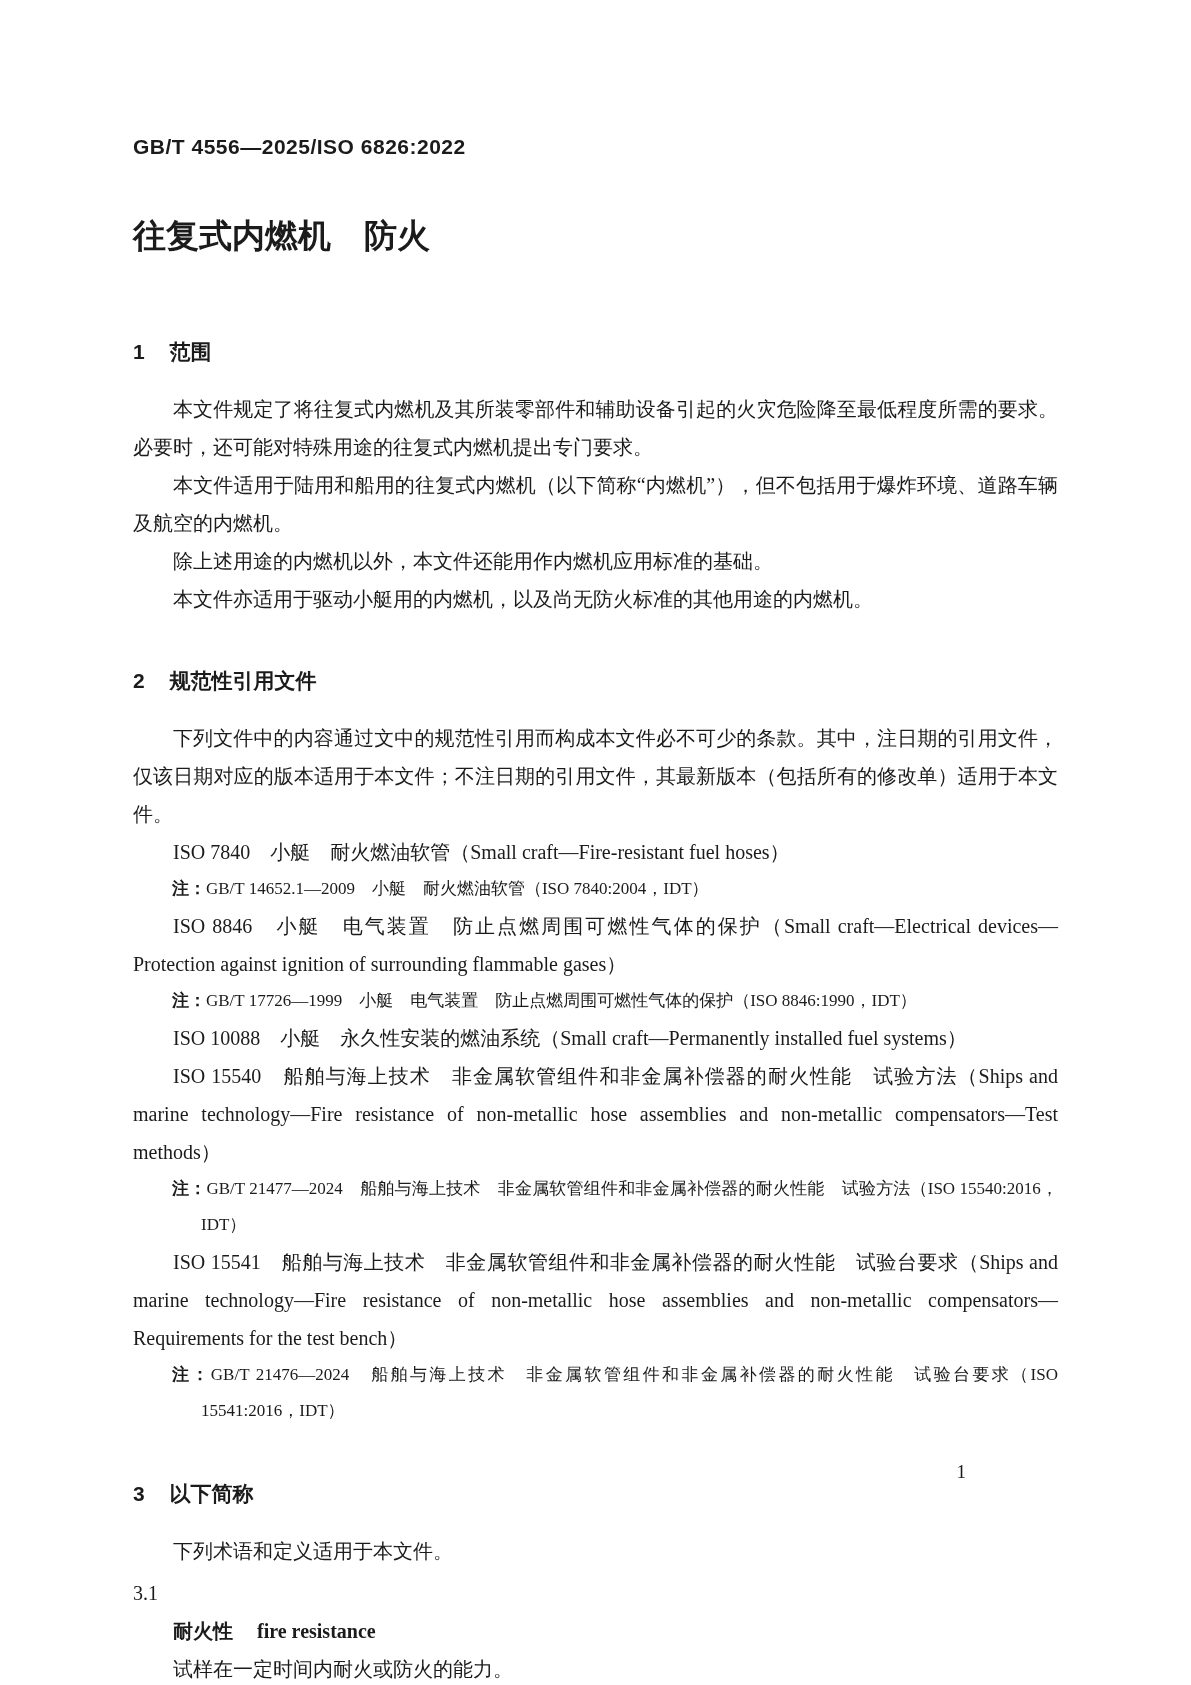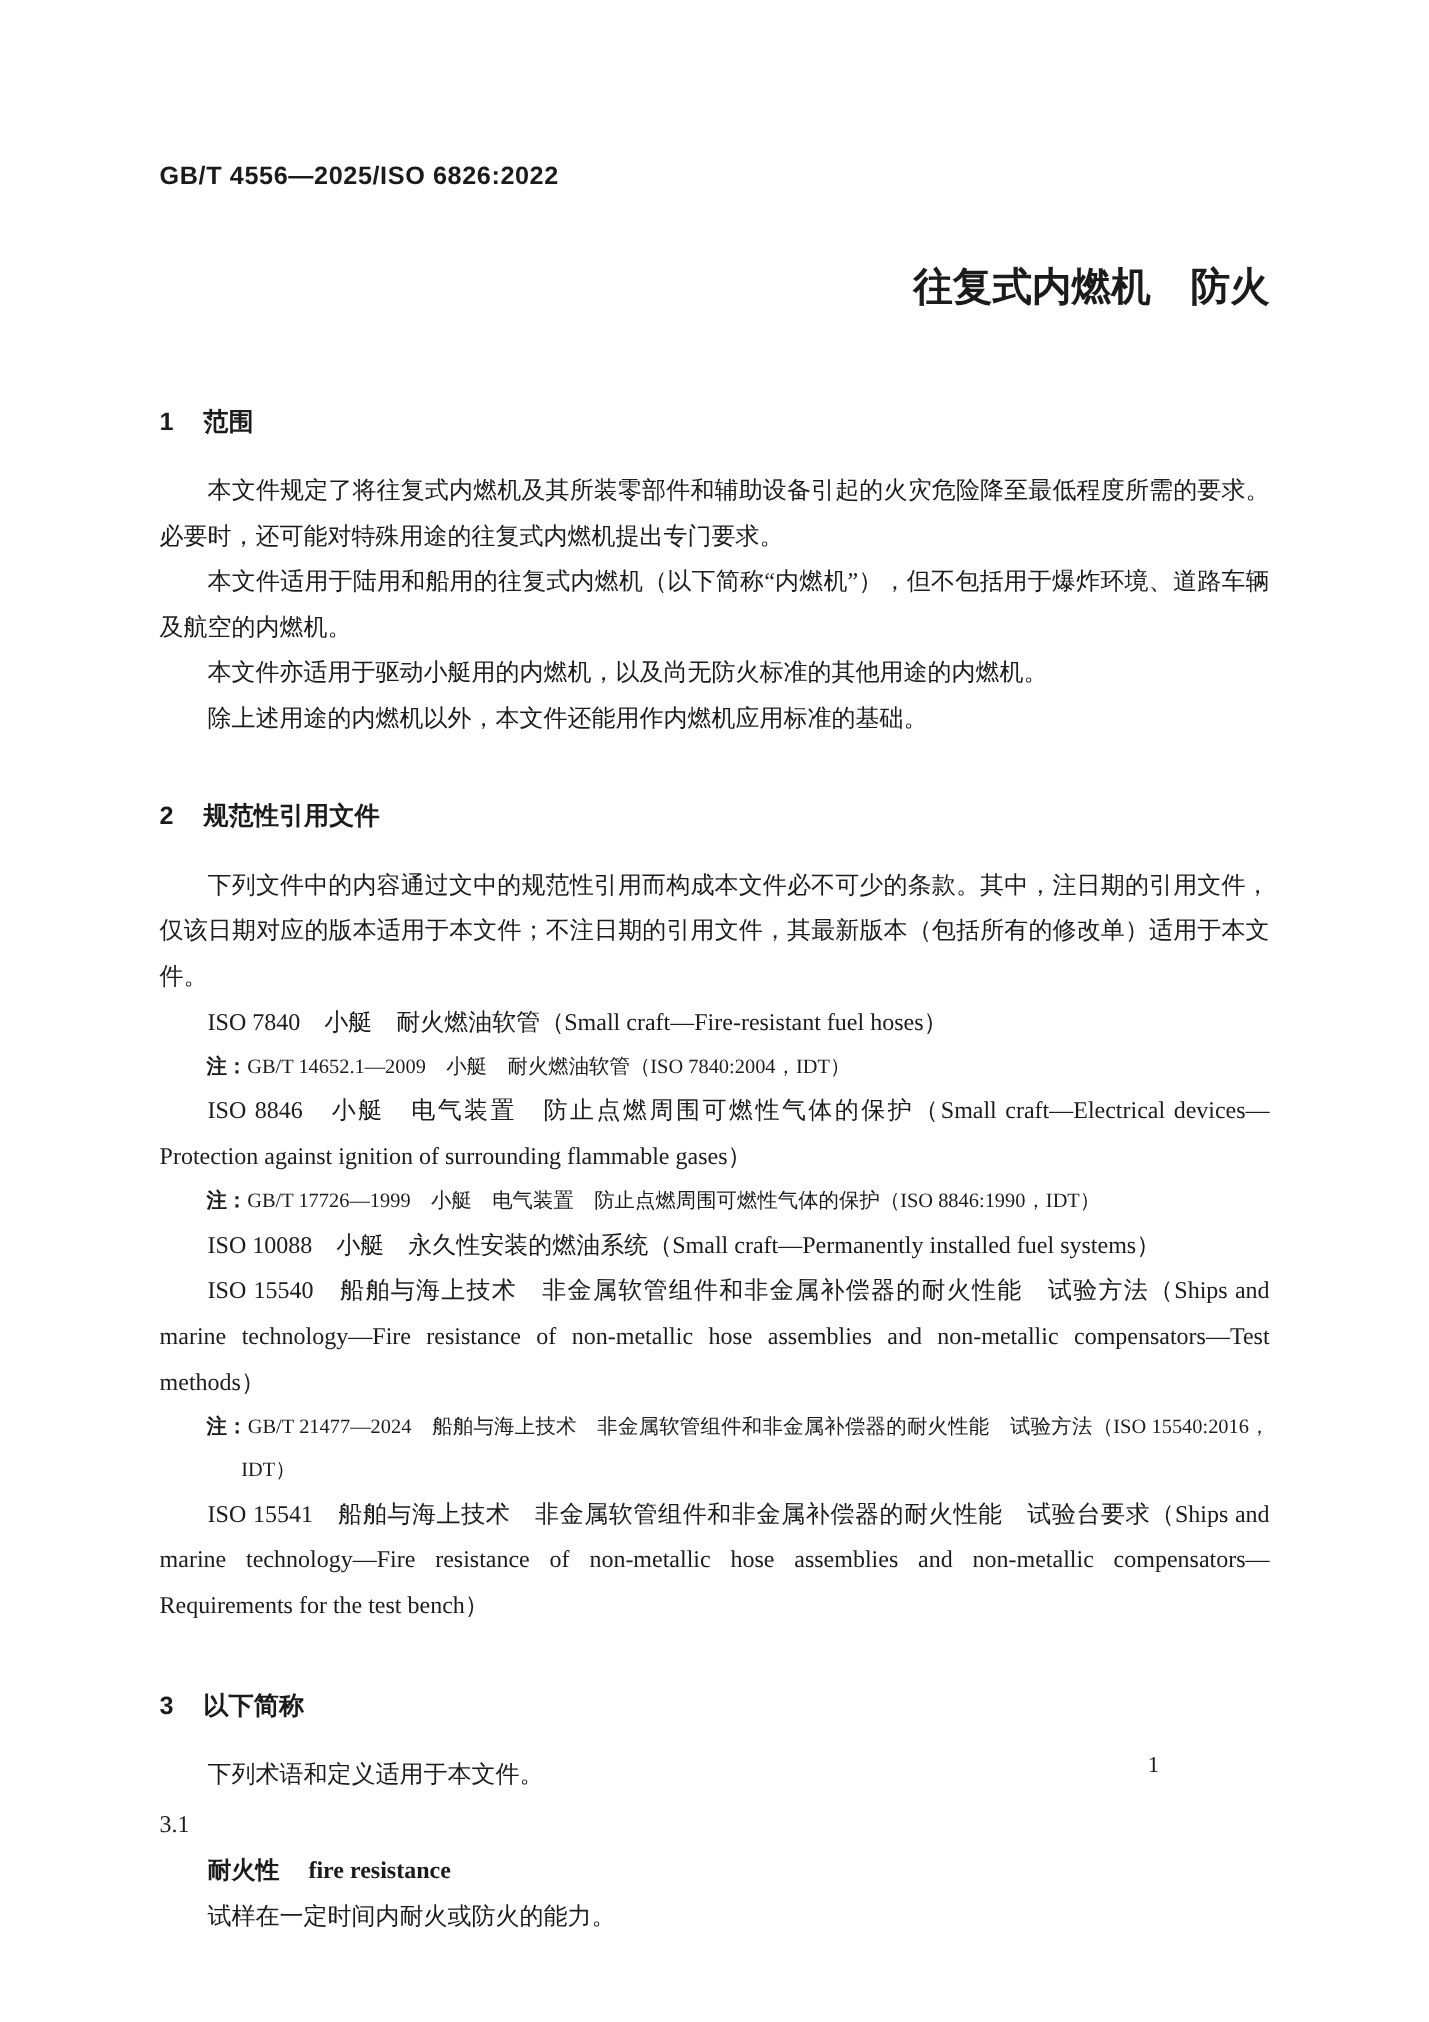--- a/index.html
+++ b/index.html
@@ -23,22 +23,22 @@
   .doc-code {
     text-align: left;
     font-family: "Liberation Sans", "DejaVu Sans", sans-serif;
     font-weight: bold;
     font-size: 21px;
     letter-spacing: 0.5px;
     line-height: 1;
   }
   .doc-title {
     margin: 62px 0 0 0;
-    text-align: right;
-    font-family: Liberation Sans, sans-serif;
+    text-align: left;
+    font-family: Liberation Mono, monospace;
     font-weight: bold;
     font-size: 33px;
     line-height: 1.2;
   }
   .sec-heading {
     margin: 0;
     font-family: "Liberation Sans", "DejaVu Sans", sans-serif;
     font-weight: bold;
     font-size: 21px;
     line-height: 1.2;
@@ -99,41 +99,42 @@
   <div class="doc-code">GB/T 4556—2025/ISO 6826:2022</div>
 
   <h1 class="doc-title">往复式内燃机　防火</h1>
 
   <h2 class="sec-heading sec-heading-1">
     <span class="sec-num">1</span>
     <span class="sec-title">范围</span>
   </h2>
   <p class="para block-after-heading">本文件规定了将往复式内燃机及其所装零部件和辅助设备引起的火灾危险降至最低程度所需的要求。必要时，还可能对特殊用途的往复式内燃机提出专门要求。</p>
   <p class="para">本文件适用于陆用和船用的往复式内燃机（以下简称“内燃机”），但不包括用于爆炸环境、道路车辆及航空的内燃机。</p>
+  <p class="para">除上述用途的内燃机以外，本文件还能用作内燃机应用标准的基础。</p>
   <p class="para">本文件亦适用于驱动小艇用的内燃机，以及尚无防火标准的其他用途的内燃机。</p>
-  <p class="para">除上述用途的内燃机以外，本文件还能用作内燃机应用标准的基础。</p>
 
   <h2 class="sec-heading sec-heading-2">
     <span class="sec-num">2</span>
     <span class="sec-title">规范性引用文件</span>
   </h2>
   <p class="para block-after-heading">下列文件中的内容通过文中的规范性引用而构成本文件必不可少的条款。其中，注日期的引用文件，仅该日期对应的版本适用于本文件；不注日期的引用文件，其最新版本（包括所有的修改单）适用于本文件。</p>
 
   <p class="ref-para">ISO 7840　小艇　耐火燃油软管（Small craft—Fire-resistant fuel hoses）</p>
   <p class="note-para"><span class="note-label">注：</span><span>GB/T 14652.1—2009　小艇　耐火燃油软管（ISO 7840:2004，IDT）</span></p>
 
   <p class="ref-para">ISO 8846　小艇　电气装置　防止点燃周围可燃性气体的保护（Small craft—Electrical devices—Protection against ignition of surrounding flammable gases）</p>
   <p class="note-para"><span class="note-label">注：</span><span>GB/T 17726—1999　小艇　电气装置　防止点燃周围可燃性气体的保护（ISO 8846:1990，IDT）</span></p>
 
   <p class="ref-para">ISO 10088　小艇　永久性安装的燃油系统（Small craft—Permanently installed fuel systems）</p>
 
   <p class="ref-para">ISO 15540　船舶与海上技术　非金属软管组件和非金属补偿器的耐火性能　试验方法（Ships and marine technology—Fire resistance of non-metallic hose assemblies and non-metallic compensators—Test methods）</p>
   <p class="note-para"><span class="note-label">注：</span><span>GB/T 21477—2024　船舶与海上技术　非金属软管组件和非金属补偿器的耐火性能　试验方法（ISO 15540:2016，IDT）</span></p>
 
   <p class="ref-para">ISO 15541　船舶与海上技术　非金属软管组件和非金属补偿器的耐火性能　试验台要求（Ships and marine technology—Fire resistance of non-metallic hose assemblies and non-metallic compensators—Requirements for the test bench）</p>
+  <p class="note-para"><span class="note-label">注：</span><span>GB/T 21476—2024　船舶与海上技术　非金属软管组件和非金属补偿器的耐火性能　试验台要求（ISO 15541:2016，IDT）</span></p>
 
   <h2 class="sec-heading sec-heading-3">
     <span class="sec-num">3</span>
     <span class="sec-title">以下简称</span>
   </h2>
   <p class="para block-after-heading">下列术语和定义适用于本文件。</p>
 
   <p class="entry-num">3.1</p>
   <p class="term-line">
     <span class="term-zh">耐火性</span><span class="term-en">fire resistance</span>

